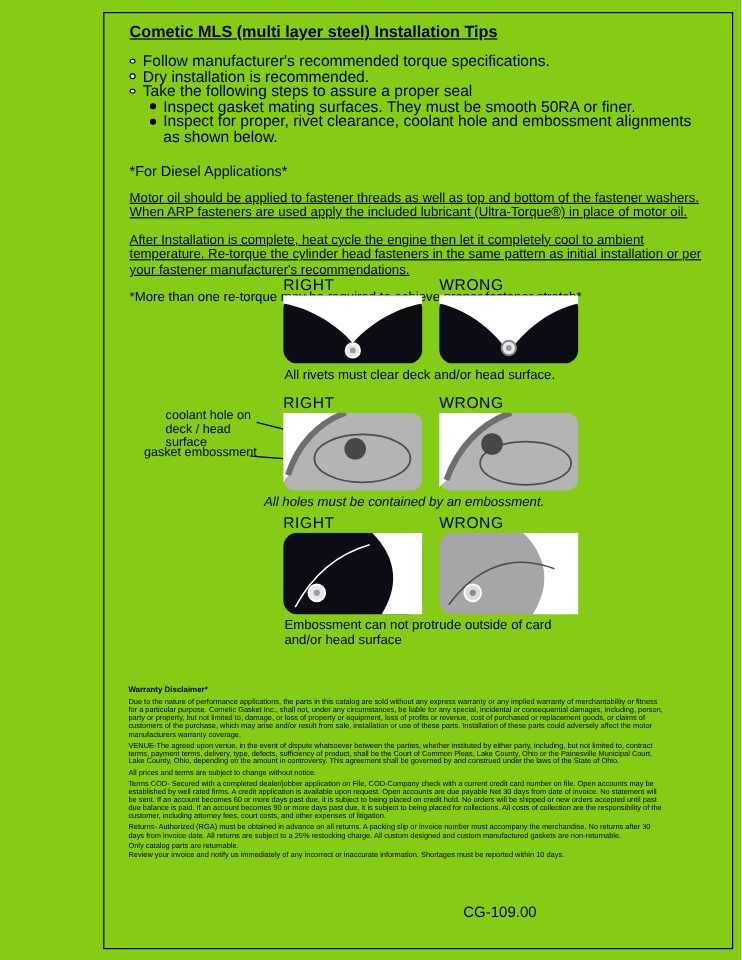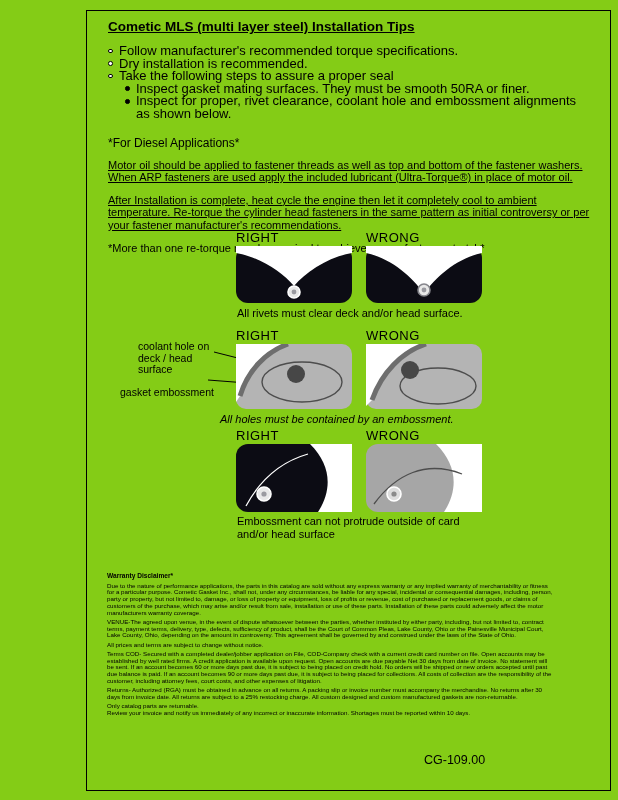--- a/index.html
+++ b/index.html
@@ -20,21 +20,21 @@
 
   .dg-header { position:absolute; width:116px; text-align:left; font-size:13px; letter-spacing:0.5px; }
   .dg-img { position:absolute; }
   .caption { position:absolute; font-size:11px; line-height:12.6px; }
   .dg-label { position:absolute; font-size:10.5px; line-height:11.5px; }
   .leader { position:absolute; left:205px; top:347px; }
 
   .disclaimer { position:absolute; left:107px; top:573px; width:448px; font-size:6.2px; line-height:6.7px; }
   .disclaimer h2 { font-size:6.6px; font-weight:bold; margin-bottom:3px; }
   .disclaimer p { margin-bottom:2.6px; }
-  .footer-code { position:absolute; left:386px; top:753px; font-size:12.5px;margin-left:38px; }
+  .footer-code { position:absolute; left:386px; top:753px; font-size:12.5px; }
 </style>
 </head>
 <body>
 
 <div class="page">
   <div class="border-box"></div>
 
   <div class="top-text">
     <div class="title">Cometic MLS (multi layer steel) Installation Tips</div>
 
@@ -54,21 +54,21 @@
       <span class="marker"></span>
       <span>Inspect gasket mating surfaces.  They must be smooth 50RA or finer.</span>
     </div>
     <div class="bullet sub">
       <span class="marker"></span>
       <span>Inspect for proper, rivet clearance, coolant hole and embossment alignments as shown below.</span>
     </div>
 
     <div class="heading">*For Diesel Applications*</div>
     <div class="para">Motor oil should be applied to fastener threads as well as top and bottom of the fastener washers. When ARP fasteners are used apply the included lubricant (Ultra-Torque®) in place of motor oil.</div>
-    <div class="para">After Installation is complete, heat cycle the engine then let it completely cool to ambient temperature. Re-torque the cylinder head fasteners in the same pattern as initial controversy or per your fastener manufacturer's recommendations.</div>
+    <div class="para">After Installation is complete, heat cycle the engine then let it completely cool to ambient temperature. Re-torque the cylinder head fasteners in the same pattern as initial installation or per your fastener manufacturer's recommendations.</div>
     <div class="note">*More than one re-torque may be required to achieve proper fastener stretch*</div>
   </div>
 
   <div class="dg-header" style="left:236px; top:230px;">RIGHT</div>
   <div class="dg-header" style="left:366px; top:230px;">WRONG</div>
 
   <svg class="dg-img" style="left:236px; top:246px;" width="116" height="57" viewBox="0 0 116 57">
     <rect x="0" y="0" width="116" height="57" rx="12" fill="#0c0c14"></rect>
     <path d="M0,0 H116 V7 C92,11 70,26 58,40 C46,26 24,11 0,7 Z" fill="#ffffff"></path>
     <circle cx="58" cy="46" r="6" fill="#e8e8e8" stroke="#ffffff" stroke-width="1.6"></circle>
@@ -81,21 +81,21 @@
     <circle cx="58" cy="44" r="6" fill="#e8e8e8" stroke="#86868c" stroke-width="1.6"></circle>
     <circle cx="58" cy="44" r="2.4" fill="#9a9aa0"></circle>
   </svg>
 
   <div class="caption" style="left:237px; top:307px;">All rivets must clear deck and/or head surface.</div>
 
   <div class="dg-header" style="left:236px; top:328px;">RIGHT</div>
   <div class="dg-header" style="left:366px; top:328px;">WRONG</div>
 
   <div class="dg-label" style="left:138px; top:341px; width:80px;">coolant hole on deck / head surface</div>
-  <div class="dg-label" style="left:120px; top:387px; width:95px;">gasket embossment</div>
+  <div class="dg-label" style="left:120px; top:372px; width:95px;">gasket embossment</div>
 
   <svg class="leader" width="95" height="45" viewBox="0 0 95 45">
     <line x1="9" y1="5" x2="88" y2="25" stroke="#000" stroke-width="1"></line>
     <line x1="3" y1="33" x2="55" y2="37" stroke="#000" stroke-width="1"></line>
   </svg>
 
   <svg class="dg-img" style="left:236px; top:344px;" width="116" height="65" viewBox="0 0 116 65">
     <rect x="0" y="0" width="116" height="65" rx="10" fill="#b4b4b4"></rect>
     <path d="M0,0 H52 C30,8 12,26 4,52 L0,58 Z" fill="#ffffff"></path>
     <path d="M52,0 C30,8 12,26 4,52" stroke="#6e6e6e" stroke-width="5" fill="none"></path>

